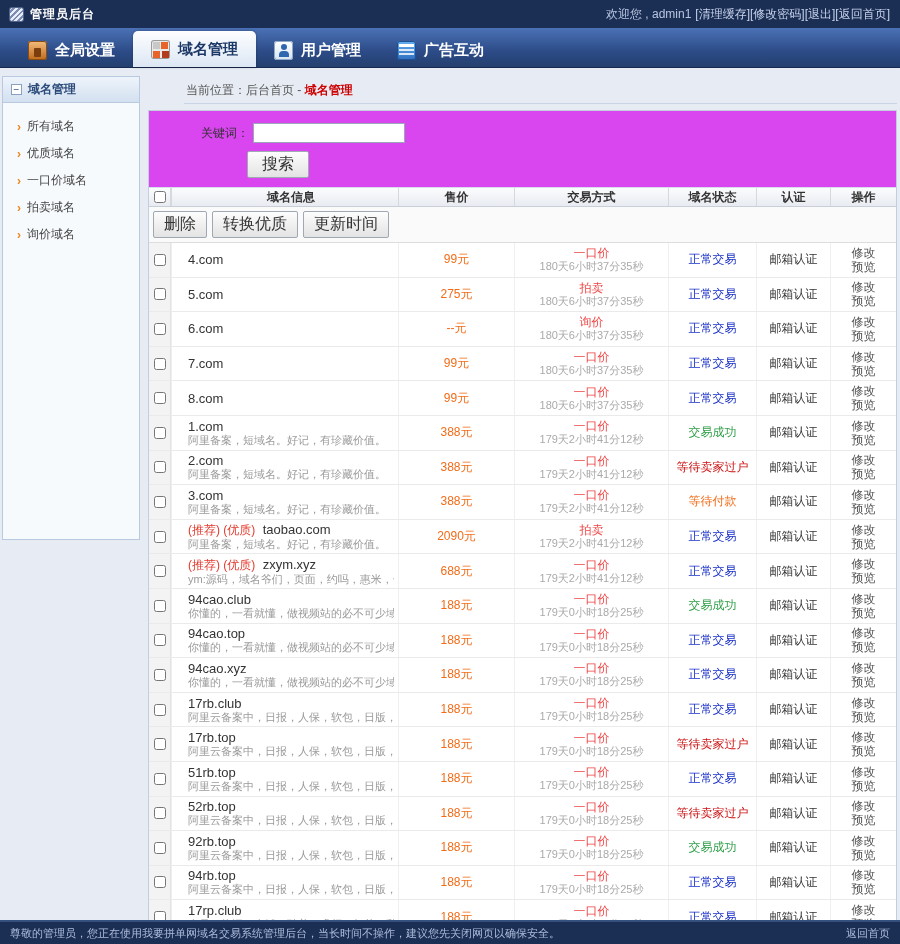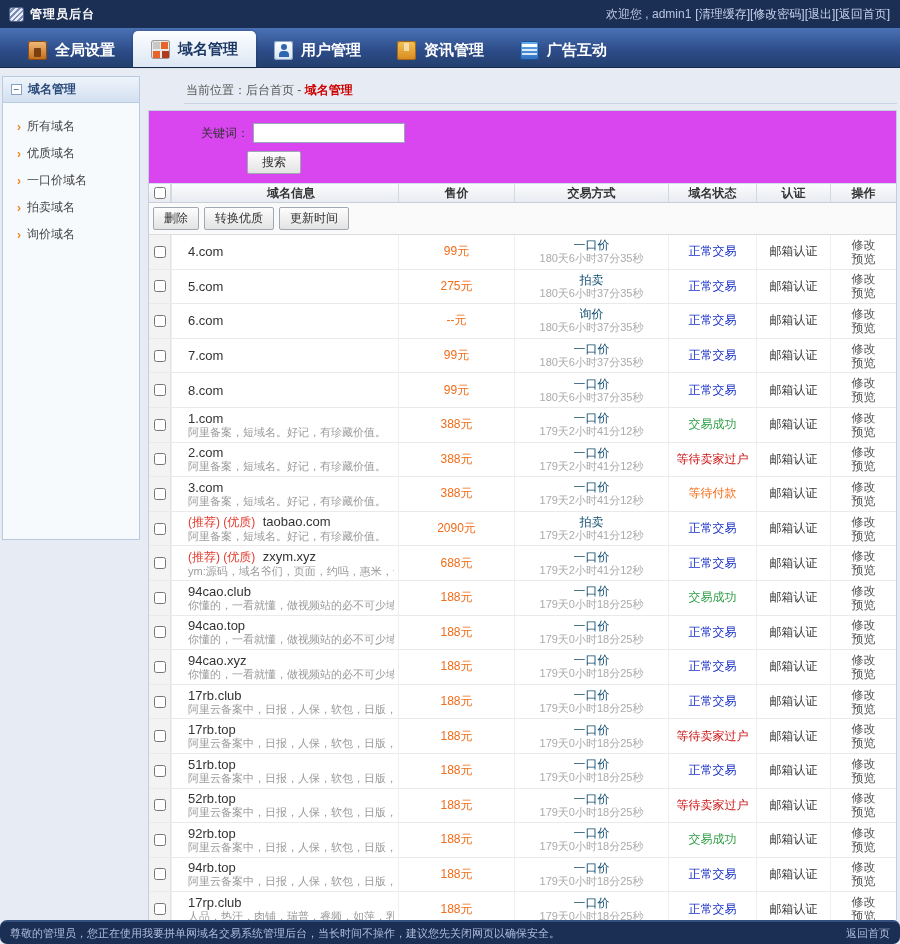--- a/index.html
+++ b/index.html
@@ -49,21 +49,21 @@
   
   .main { flex:1 1 auto; display:flex; flex-direction:column; min-width:0; }
   .breadcrumb { font-size:12px; color:#555; padding:6px 2px 4px 2px; border-bottom:1px solid #c9d4e4;margin-left:36px; }
   .breadcrumb b { color:#cc0000; }
   .panel { margin-top:6px; background:#ffffff; border:1px solid #c3cfdf; display:flex; flex-direction:column; flex:1 1 auto; }
 
   
   .search-area { background:#d946ef; border-bottom:1px solid #d5dfeb; padding:12px 0 9px 52px; }
   .search-row { display:flex; align-items:center; font-size:12px; color:#333; }
   .search-input { width:152px; height:20px; border:1px solid #9aa7b8; background:#fff; margin-left:4px; padding:0 4px; font-size:12px; }
-  .btn { display:inline-block; background:linear-gradient(#fdfdfd,#e3e3e3); border:1px solid #9fa8b3; border-radius:2px; font-size:12px; color:#333; padding:2px 10px; cursor:pointer; }
+  .btn { display:inline-block; background:linear-gradient(#fdfdfd,#e3e3e3); border:1px solid #9fa8b3; border-radius:2px; font-size:16px; color:#333; padding:2px 10px; cursor:pointer; }
   .search-btn { margin:8px 0 0 46px; padding:2px 14px; }
 
   
   .dtable { display:flex; flex-direction:column; flex:1 1 auto; font-size:12px; }
   .t-row { display:flex; align-items:stretch; border-bottom:1px solid #eaeaea; background:#fff; }
   .t-head { background:linear-gradient(#fbfcfd,#e8ebf1); border-bottom:1px solid #c9cfd8; font-weight:bold; color:#333; }
   .t-head .cell { border-left:1px solid #d4d9e0; }
   .cell { display:flex; flex-direction:column; align-items:center; justify-content:center; text-align:center; padding:2px 4px; border-left:1px solid #efefef; min-height:20px; }
   .c-check { width:22px; flex:0 0 auto; background:#f3f3f3; border-left:none !important; border-right:1px solid #e3e3e3; }
   .t-head .c-check { background:transparent; border-right:1px solid #d4d9e0; }
@@ -72,32 +72,32 @@
   .c-method { width:154px; flex:0 0 auto; }
   .c-status { width:88px; flex:0 0 auto;text-align:center; }
   .c-auth { width:74px; flex:0 0 auto; }
   .c-ops { width:66px; flex:0 0 auto; }
   .t-head .cell { height:18px; min-height:18px; }
   .body-row { height:34.6px; }
   .domain-name { font-size:13px; color:#333; line-height:15px; white-space:nowrap; overflow:hidden; }
   .domain-tags { color:#e23b2e; margin-right:4px; font-size:12px; }
   .domain-desc { font-size:11px; color:#9a9a9a; line-height:13px; white-space:nowrap; overflow:hidden; max-width:100%; }
   .price-text { color:#f26c18; }
-  .method-text { color:#0c4a6e; line-height:14px; }
+  .method-text { color:#ef4444; line-height:14px; }
   .time-text { color:#aaaaaa; font-size:11px; line-height:13px; }
   .status-text { font-weight:normal; }
   .auth-text { color:#333; }
   .op-link { color:#555; line-height:14px; cursor:pointer; }
   input[type=checkbox] { width:12px; height:12px; cursor:pointer; }
 
   
   .toolbar-row { display:flex; gap:5px; padding:4px 4px; background:#fafafa; border-bottom:1px solid #dddddd; }
 
   
-  .footer { height:24px; flex:0 0 auto; background:#1b2e54; border-top:2px solid #3c5franchise; border-top:2px solid #33507f; display:flex; align-items:center; justify-content:space-between; padding:0 10px; font-size:11px; color:#aebddc;border-radius:7px; }
+  .footer { height:24px; flex:0 0 auto; background:#1b2e54; border-top:2px solid #3c5franchise; border-top:2px solid #33507f; display:flex; align-items:center; justify-content:space-between; padding:0 10px; font-size:11px; color:#aebddc; }
   .footer a { color:#aebddc; text-decoration:none; cursor:pointer;font-family:Liberation Serif, serif; }
 </style>
 </head>
 <body>
 
 <div id="app">
 
   <header class="topbar">
     <div class="topbar-left">
       <span class="logo-icon"></span>
@@ -114,24 +114,20 @@
         <span class="nav-icon ni-home"></span>
         <span>全局设置</span>
       </div>
       <div class="nav-tab active">
         <span class="nav-icon ni-grid"></span>
         <span>域名管理</span>
       </div>
       <div class="nav-tab">
         <span class="nav-icon ni-user"></span>
         <span>用户管理</span>
-      </div>
-      <div class="nav-tab">
-        <span class="nav-icon ni-box"></span>
-        <span>资讯管理</span>
       </div>
       <div class="nav-tab">
         <span class="nav-icon ni-window"></span>
         <span>广告互动</span>
       </div>
     </nav>
 
   <div class="content">
 
     <aside class="sidebar">

